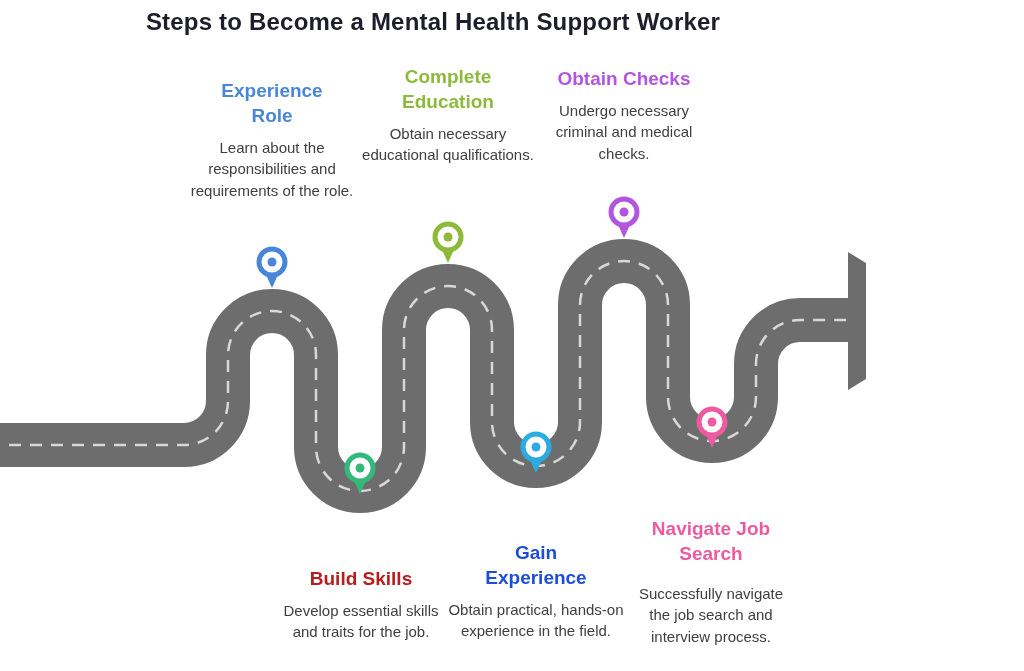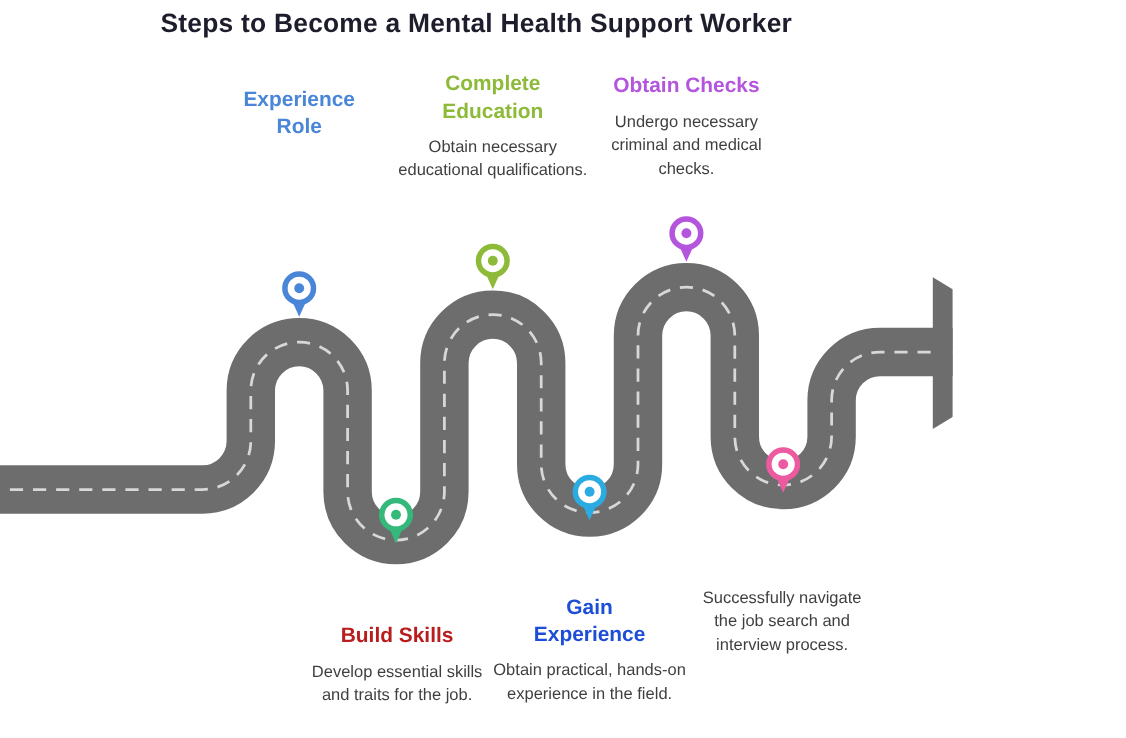--- a/index.html
+++ b/index.html
@@ -102,20 +102,21 @@
 
     <g transform="translate(712,422)">
       <path d="M -9 6 L 9 6 L 0 26 Z" fill="#ec5a9f"></path>
       <circle r="13" fill="#ffffff" stroke-width="5" stroke="#ec5a9f"></circle>
       <circle r="4.5" fill="#ec5a9f"></circle>
     </g>
   </svg>
 
   <div class="step s1">
     <div class="step-label" style="color: rgb(74, 134, 216);">Experience Role</div>
+    <div class="step-desc">Learn about the responsibilities and requirements of the role.</div>
   </div>
 
   <div class="step s3">
     <div class="step-label" style="color: rgb(180, 85, 221);">Obtain Checks</div>
     <div class="step-desc">Undergo necessary criminal and medical checks.</div>
   </div>
 
   <div class="step s2">
     <div class="step-label" style="color: rgb(141, 186, 56);">Complete Education</div>
     <div class="step-desc">Obtain necessary educational qualifications.</div>
@@ -125,16 +126,17 @@
     <div class="step-label" style="color: #b91c1c;">Build Skills</div>
     <div class="step-desc">Develop essential skills and traits for the job.</div>
   </div>
 
   <div class="step s5">
     <div class="step-label" style="color: #1d4ed8;">Gain Experience</div>
     <div class="step-desc">Obtain practical, hands-on experience in the field.</div>
   </div>
 
   <div class="step s6">
+    <div class="step-label" style="color: rgb(236, 90, 159);">Navigate Job Search</div>
     <div class="step-desc">Successfully navigate the job search and interview process.</div>
   </div>
 
 </div>
 
 </body></html>

